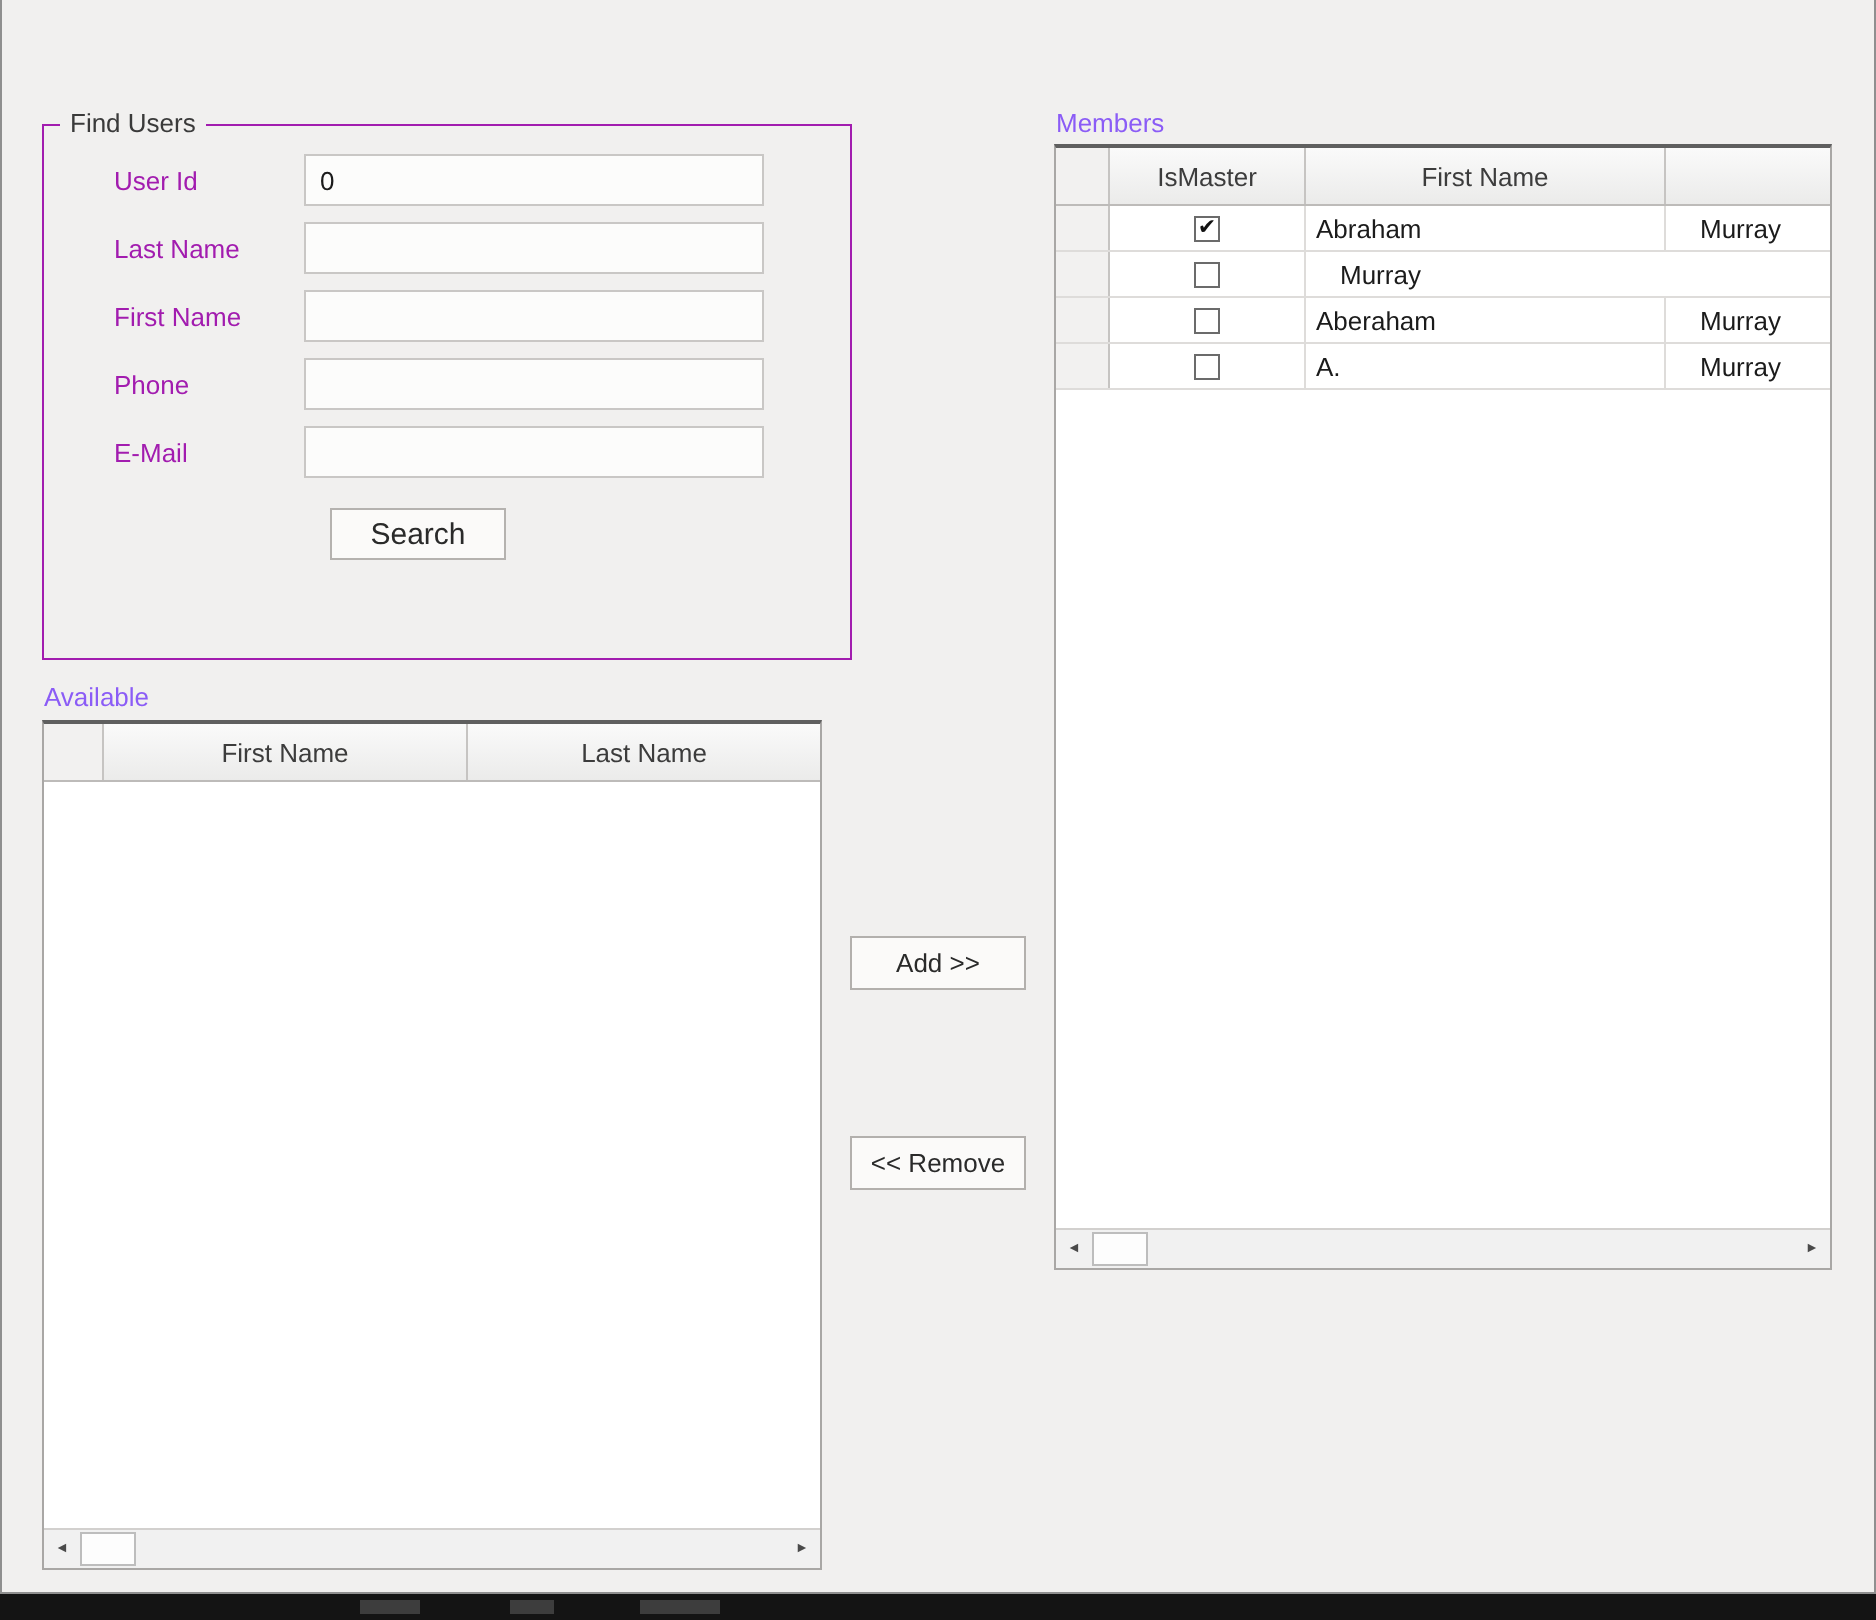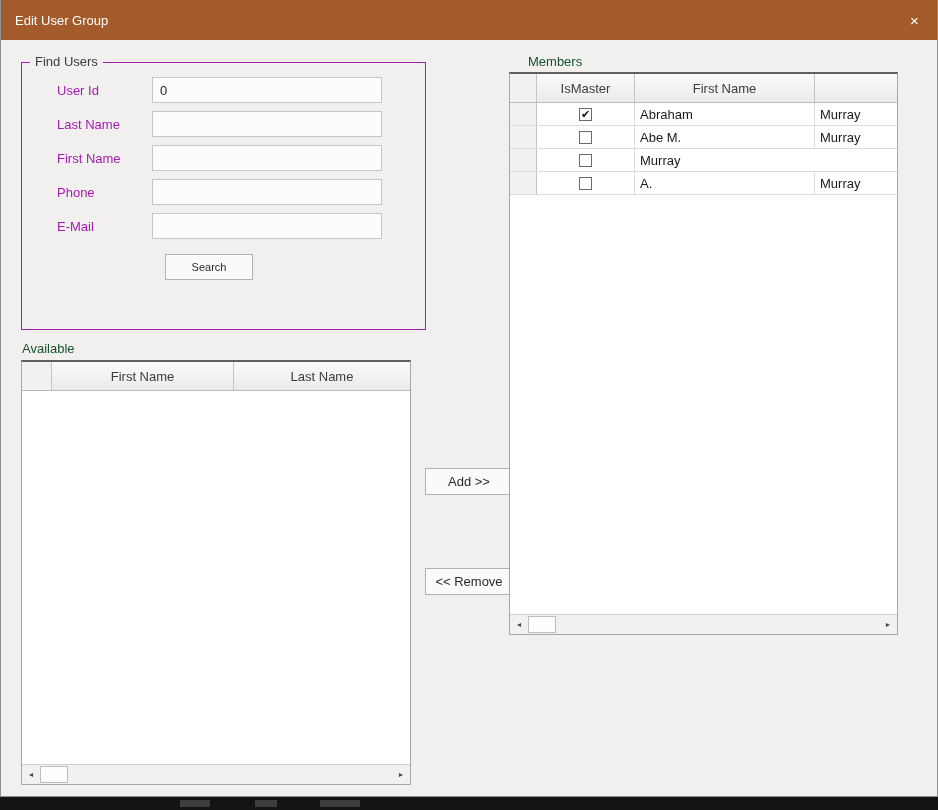--- a/index.html
+++ b/index.html
@@ -58,37 +58,37 @@
     font-size: 13px; color: #1b1b1b;
     outline: none;
   }
   .search-btn {
     display: block;
     margin: 15px 0 0 143px;
     width: 88px; height: 26px;
     background: #fbfaf9;
     border: 1px solid #b5b2af;
     font-family: "Liberation Sans", sans-serif;
-    font-size: 11px; color: #2a2a2a;
-  }
-  
-  .section-label { position: absolute; color: #14532d; }
+    font-size: 15px; color: #2a2a2a;
+  }
+  
+  .section-label { position: absolute; color: #8b5cf6; }
   .available-label { left: 21px; top: 341px; }
   .members-label { left: 527px; top: 54px; }
   
   .grid {
     position: absolute;
     background: #fff;
     border: 1px solid #a9a7a5;
     border-top: 2px solid #5f5f5f;
     display: flex; flex-direction: column;
     overflow: hidden;
   }
   .available-grid { left: 20px; top: 360px; width: 390px; height: 425px; }
-  .members-grid  { left: 508px; top: 72px;  width: 389px; height: 563px; }
+  .members-grid  { left: 526px; top: 72px;  width: 389px; height: 563px; }
   .grid-header {
     display: flex; height: 29px; flex: 0 0 29px;
     background: linear-gradient(#fafafa, #ebebea);
     border-bottom: 1px solid #bdbbb9;
   }
   .hcell {
     border-right: 1px solid #c6c4c2;
     display: flex; align-items: center; justify-content: center;
     color: #3c3c3c; overflow: hidden; white-space: nowrap;
   }
@@ -104,21 +104,21 @@
     border-right: 1px solid #c6c4c2;
     padding: 0;
   }
   
   .av-stub { width: 30px; flex: 0 0 30px; }
   .av-first { width: 182px; flex: 0 0 182px; }
   .av-last { flex: 1 1 auto; border-right: none; }
   .m-stub { width: 27px; flex: 0 0 27px; }
   .m-ismaster { width: 98px; flex: 0 0 98px; justify-content: center; }
   .m-first { width: 180px; flex: 0 0 180px; }
-  .m-last { flex: 1 1 auto; border-right: none; }
+  .m-last { flex: 1 1 auto; border-right: none; margin-left: 12px; }
   .checkbox {
     width: 13px; height: 13px;
     border: 1px solid #6b6b6b;
     background: #fff;
     display: flex; align-items: center; justify-content: center;
     font-size: 11px; line-height: 1; color: #111;
   }
   
   .hscroll {
     flex: 0 0 20px; height: 20px;
@@ -156,26 +156,20 @@
     width: 938px; height: 13px;
     background: #141414;
   }
   .strip-frag { position: absolute; top: 3px; height: 7px; background: #3d3d3d; }
 </style>
 </head>
 <body>
 
 <div class="window" style="background: rgb(241, 240, 239);">
 
-  <div class="titlebar" style="background: rgb(164, 91, 43);">
-    <span class="title">Edit User Group</span>
-    <span class="close-btn">
-      <span>×</span>
-    </span>
-  </div>
 
   <div class="groupbox">
     <span class="legend">Find Users</span>
     <div class="fields" id="find-fields">
         <div class="field-row">
           <label class="field-label">User Id</label>
           <input class="field-input" type="text" value="0" style="">
         </div>
         <div class="field-row">
           <label class="field-label">Last Name</label>
@@ -231,28 +225,28 @@
             <span class="checkbox">✔</span>
           </div>
           <div class="cell m-first">Abraham</div>
           <div class="cell m-last">Murray</div>
         </div>
         <div class="grid-row">
           <div class="cell rowhdr m-stub"></div>
           <div class="cell m-ismaster">
             <span class="checkbox"></span>
           </div>
-          <div class="cell m-first">Abe M.</div>
           <div class="cell m-last">Murray</div>
         </div>
         <div class="grid-row">
           <div class="cell rowhdr m-stub"></div>
           <div class="cell m-ismaster">
             <span class="checkbox"></span>
           </div>
+          <div class="cell m-first">Aberaham</div>
           <div class="cell m-last">Murray</div>
         </div>
         <div class="grid-row">
           <div class="cell rowhdr m-stub"></div>
           <div class="cell m-ismaster">
             <span class="checkbox"></span>
           </div>
           <div class="cell m-first">A.</div>
           <div class="cell m-last">Murray</div>
         </div>

